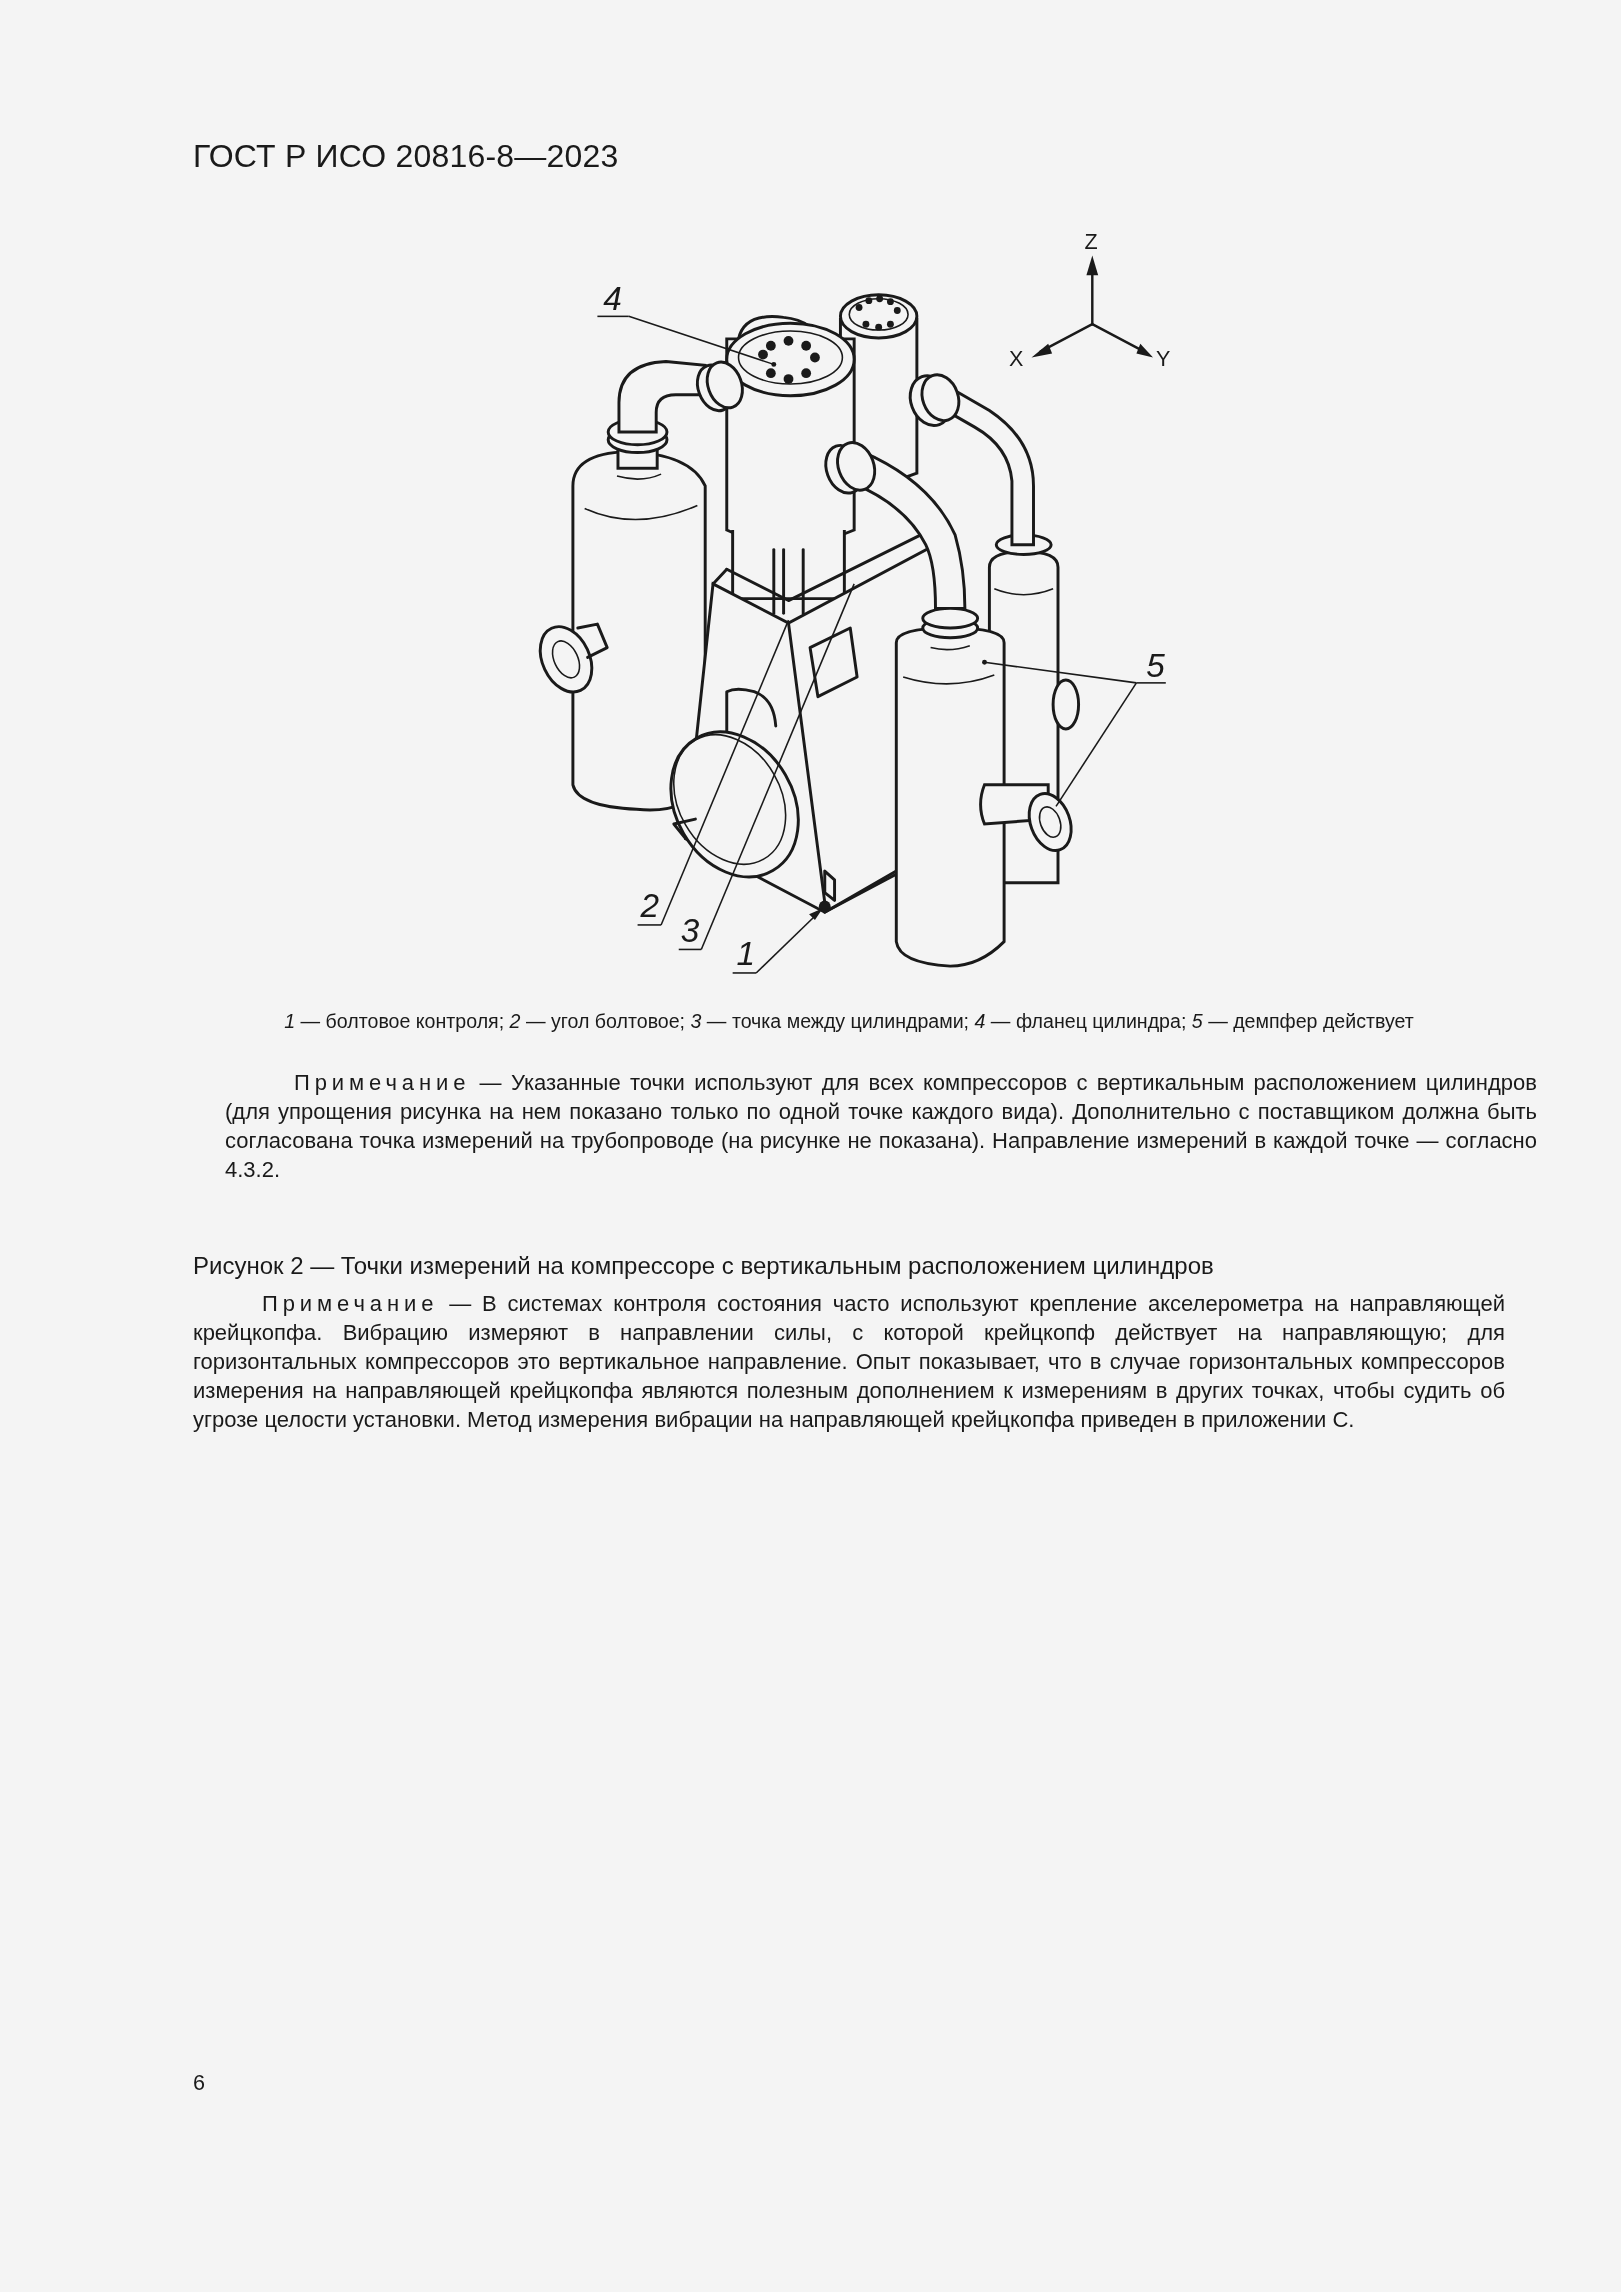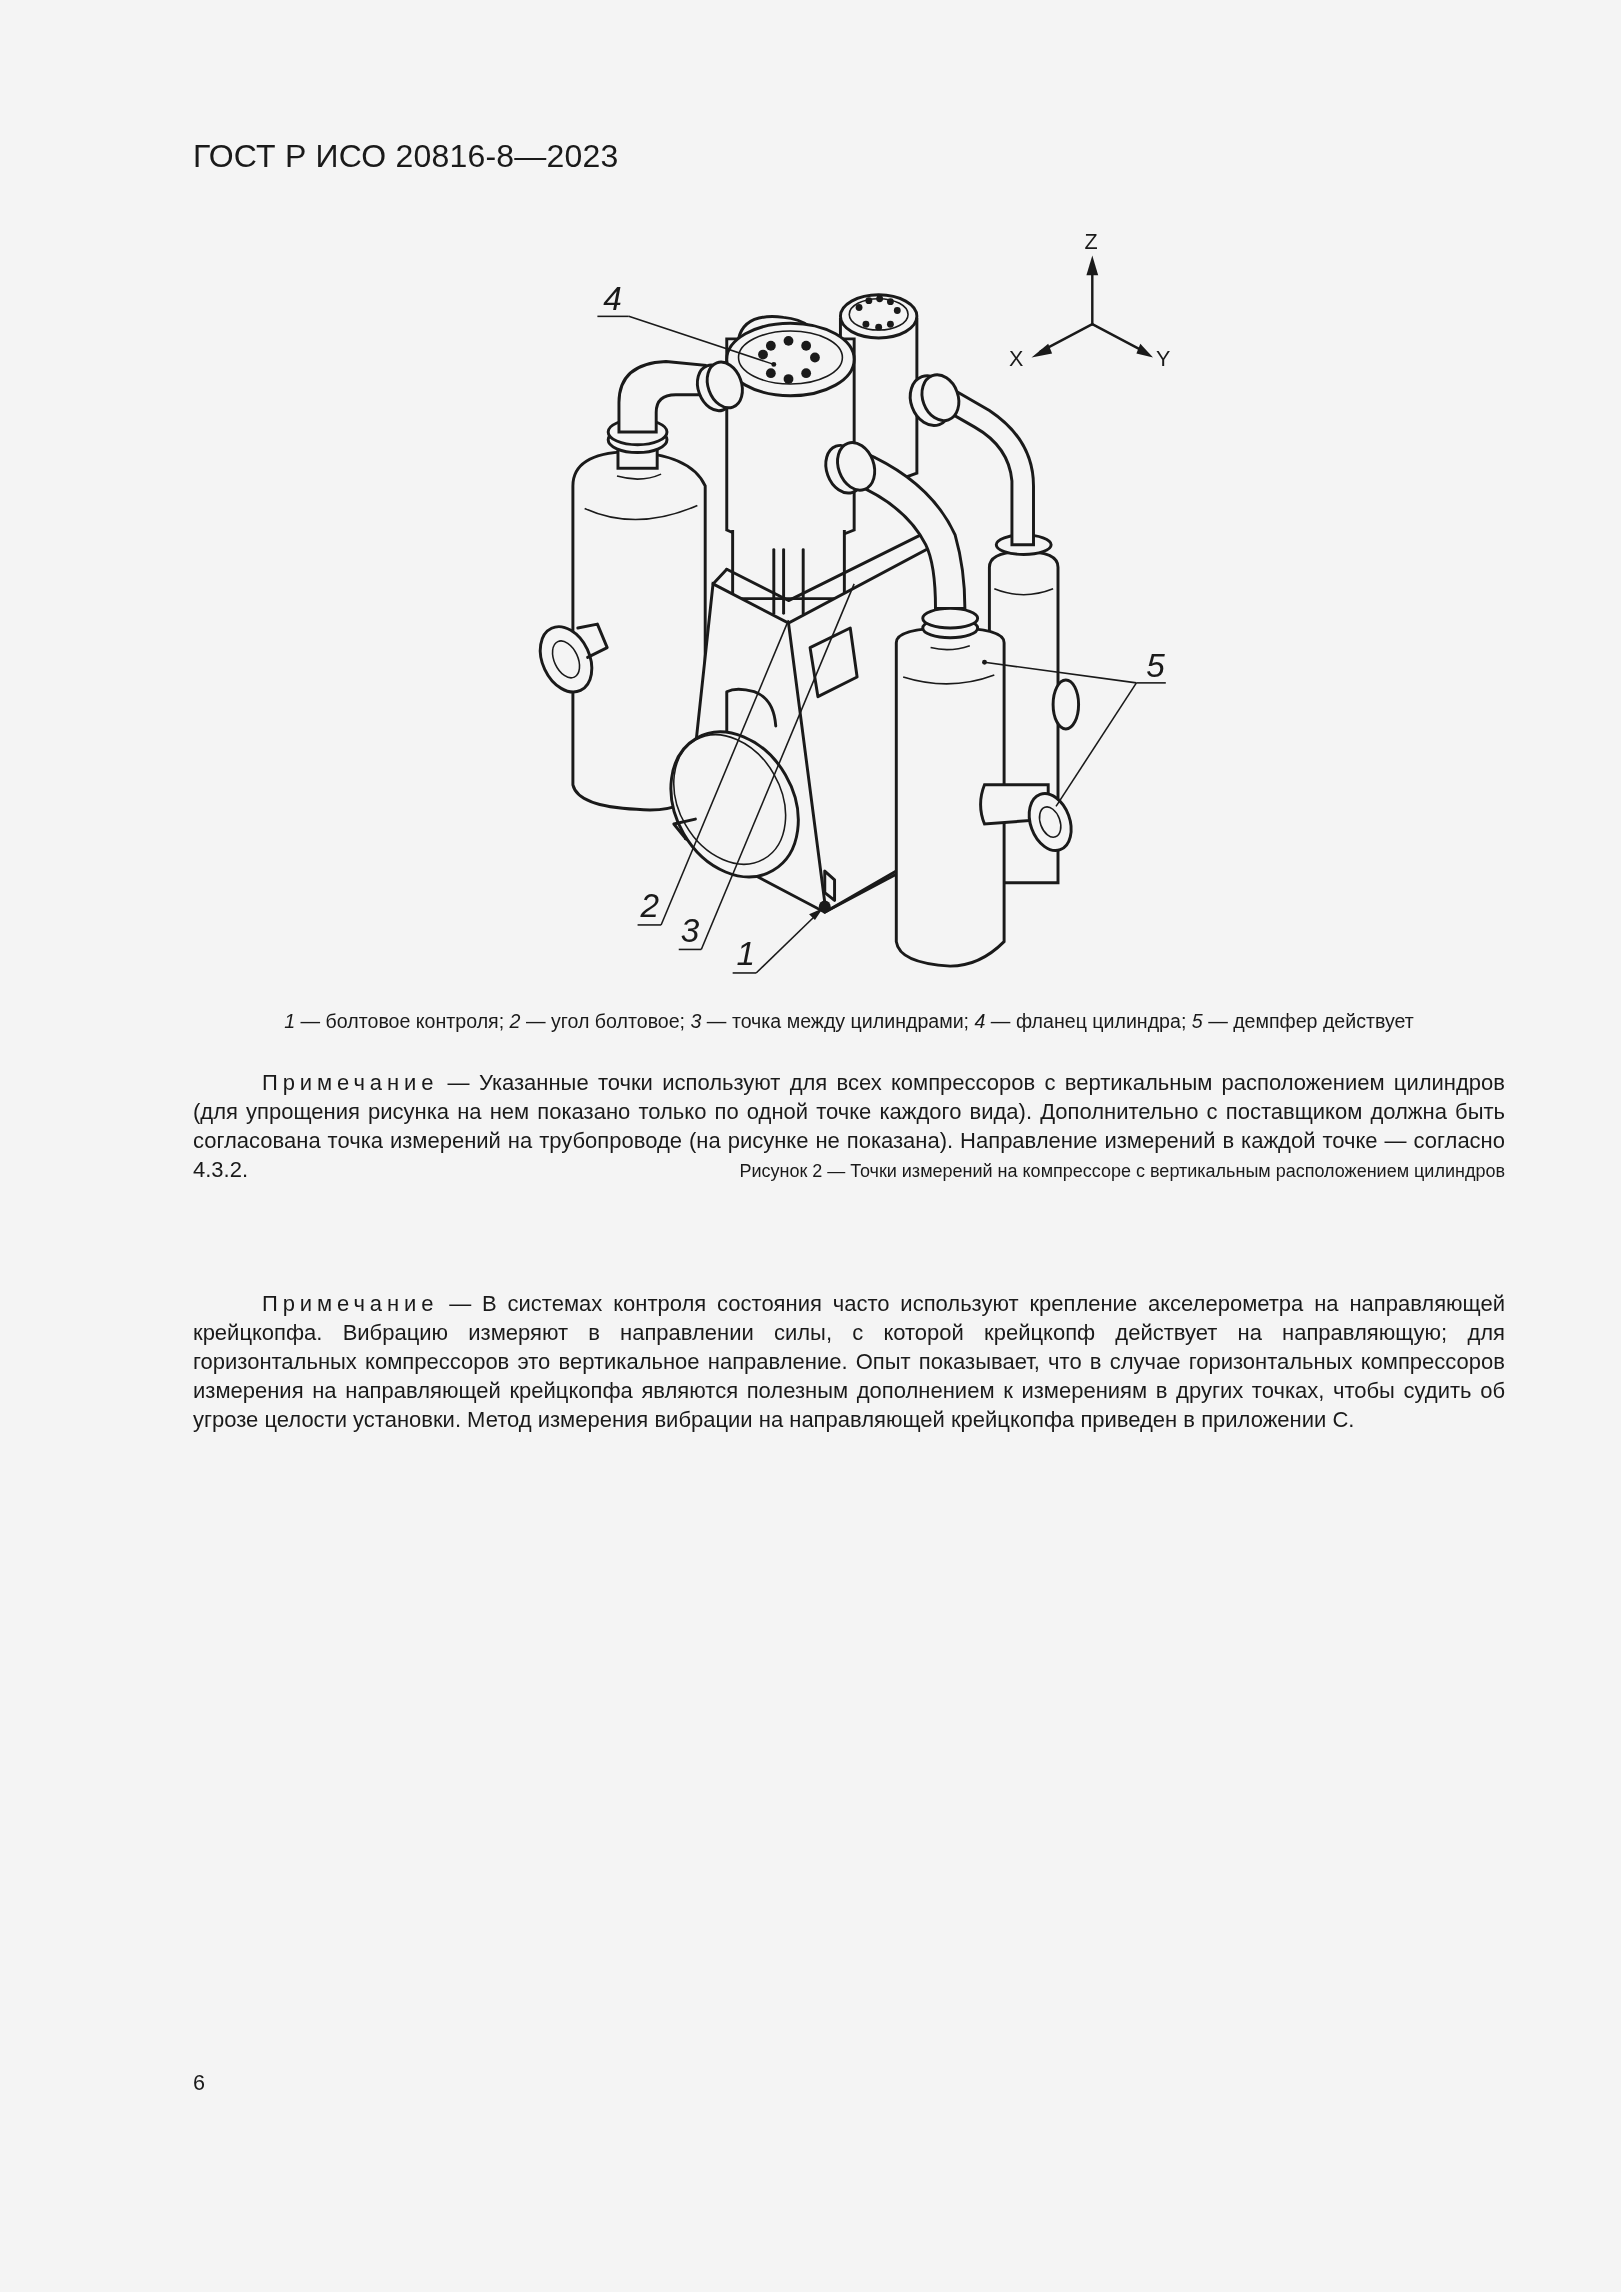--- a/index.html
+++ b/index.html
@@ -24,24 +24,24 @@
     position: absolute; left: 193px; top: 1010px; width: 1312px;
     text-align: center; font-size: 19.6px;
   }
   .legend i { font-style: italic; }
   .para {
     position: absolute; left: 193px; width: 1312px;
     font-size: 22px; line-height: 29px; text-align: justify;
   }
   .para .indent { display: inline-block; width: 69px; }
   .spaced { letter-spacing: 4.9px; }
-  .note1 { top: 1068px; }
+  .note1 { top: 1068px; margin-left: 32px; }
   .caption {
-    position: absolute; left: 193px; top: 1161px; width: 1312px;
-    text-align: right; font-size: 18px;
+    position: absolute; left: 193px; top: 1252px; width: 1312px;
+    text-align: left; font-size: 24px;
   }
   .note2 { top: 1289px; }
   .pagenum {
     position: absolute; left: 193px; top: 2070px; font-size: 21.6px;
   }
   svg .ln { fill: none; stroke: #1a1a1a; stroke-width: 3; stroke-linejoin: round; stroke-linecap: round; }
   svg .th { fill: none; stroke: #1a1a1a; stroke-width: 1.6; }
   svg .fw { fill: #f4f4f4; stroke: #1a1a1a; stroke-width: 3; }
   svg .lbl { font-family: "Liberation Sans", sans-serif; font-style: italic; font-size: 34px; fill: #1a1a1a; }
   svg .ax { font-family: "Liberation Sans", sans-serif; font-size: 22px; fill: #1a1a1a; }

